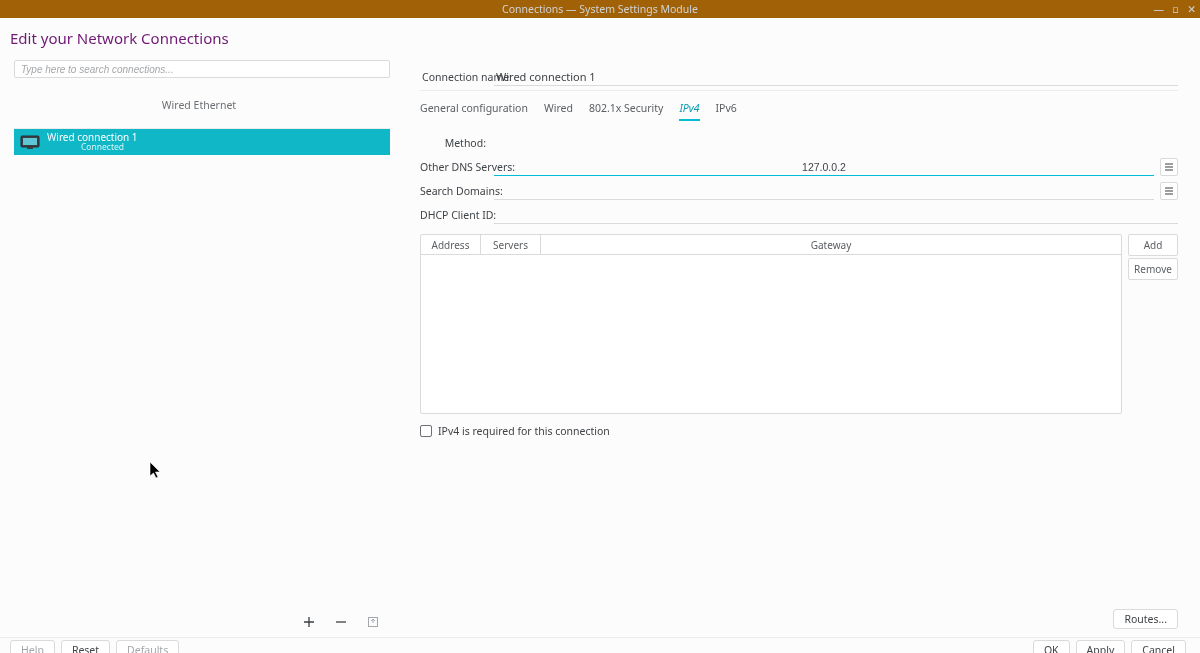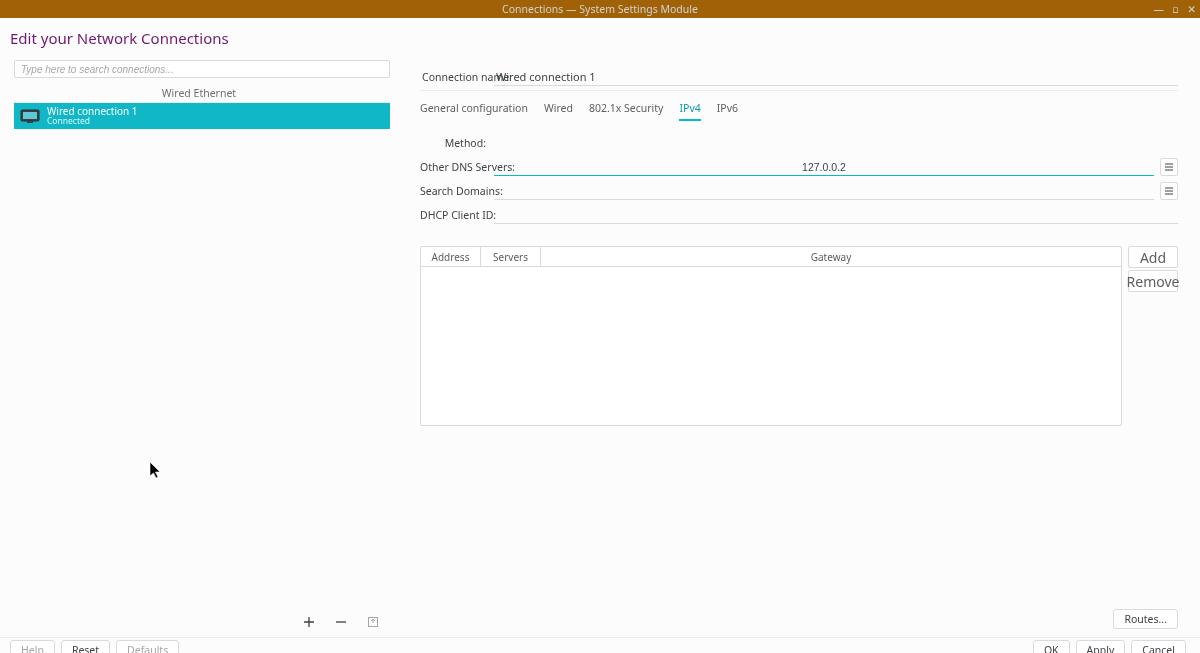--- a/index.html
+++ b/index.html
@@ -19,71 +19,71 @@
   .titlebar{height:var(--titlebar-h);background:#a16207;color:#cfd3d6;display:flex;align-items:center;justify-content:center;position:relative;font-size:10.5px;}
   .titlebar .wincontrols{position:absolute;right:4px;top:0;height:100%;display:flex;align-items:center;gap:8px;color:#cfd3d6;}
   .titlebar .wincontrols span{cursor:pointer;}
   
   .page-heading{padding:10px 10px 6px 10px;font-size:15px;color:#701a75;}
   
   .main{display:flex;height:calc(100% - var(--titlebar-h) - 32px - 24px);}
   .left{width:398px;display:flex;flex-direction:column;padding:0 0 0 0;}
   .right{flex:1;padding:0 22px 0 22px;display:flex;flex-direction:column;}
   
-  .search-wrap{margin:6px 8px 0 14px;border:1px solid var(--border);border-radius:2px;background:#fff;height:18px;display:flex;align-items:center;padding:8px 4px;}
+  .search-wrap{margin:6px 8px 12px 14px;border:1px solid var(--border);border-radius:2px;background:#fff;height:18px;display:flex;align-items:center;padding:8px 4px;}
   .search-wrap input{border:none;outline:none;width:100%;font-size:10px;color:#333;font-style:italic;}
   .search-wrap input::placeholder{color:#a4a7aa;font-style:italic;}
   
-  .group-header{text-align:center;color:#6c7074;font-size:10.5px;margin-top:8px;margin-bottom:2px;}
+  .group-header{text-align:center;color:#6c7074;font-size:10.5px;margin-top:8px;margin-bottom:16px;}
   
   .conn-list{margin:0 8px 0 14px;border-top:1px solid #ececec;}
   .conn-item{display:flex;align-items:center;height:26px;background:var(--selection);color:#fff;padding:0 4px;gap:6px;border:1px solid var(--selection);}
   .conn-icon{width:22px;height:20px;display:flex;align-items:center;justify-content:center;}
   .conn-icon svg{display:block;}
   .conn-texts{display:flex;flex-direction:column;line-height:10px;}
   .conn-name{font-size:10px;color:#fff;}
-  .conn-status{font-size:8.5px;color:#d8f5f8;}
+  .conn-status{font-size:8.5px;color:#d8f5f8;margin-left:34px;}
   .left-spacer{flex:1;}
   .list-toolbar{height:22px;display:flex;justify-content:flex-end;align-items:center;gap:18px;padding-right:18px;color:#3b3f42;}
   .list-toolbar .tb-btn{width:14px;height:14px;display:flex;align-items:center;justify-content:center;cursor:pointer;}
   
   .kv-row{display:flex;align-items:center;height:22px;}
   .kv-label{width:74px;text-align:right;padding-right:8px;color:#3f4347;font-size:10.5px;white-space:nowrap;}
   .conn-name-row{margin-top:12px;}
   .conn-name-row .kv-label{width:74px;text-align:left;padding-right:0;padding-left:2px;}
   .conn-name-row .kv-value{flex:1;border-bottom:1px solid var(--border);height:18px;display:flex;align-items:center;padding-left:2px;color:#3f4347;}
   hr.sep{border:none;border-top:1px solid #ececec;margin:2px 0 0 0;}
   
   .tabs{display:flex;gap:16px;margin-top:6px;border-bottom:1px solid transparent;}
   .tab{padding:4px 0 6px 0;color:#5c6064;font-size:10.5px;cursor:pointer;position:relative;}
-  .tab.active{color:#0a9cb0;}
+  .tab.active{color:#0a9cb0;font-style:italic;}
   .tab.active::after{content:"";position:absolute;left:0;right:0;bottom:0;height:2px;background:var(--accent);}
   
   .form-area{margin-top:10px;}
   .form-row{display:flex;align-items:center;height:22px;margin-bottom:2px;}
   .form-row .lbl{width:74px;text-align:right;padding-right:8px;color:#3f4347;font-size:10.5px;white-space:nowrap;}
   .form-row .ctrl{flex:1;display:flex;align-items:center;}
   .combo{flex:1;height:18px;border-bottom:1px solid var(--border);display:flex;align-items:center;justify-content:space-between;padding-left:2px;color:#3f4347;cursor:pointer;}
   .combo .chev{color:#6c7074;padding-right:4px;}
   .line-input{flex:1;height:18px;border:none;border-bottom:1px solid var(--border);outline:none;font-size:10.5px;padding-left:2px;color:#3f4347;background:transparent;}
   .line-input.focused{border-bottom:1.5px solid var(--accent);text-align:center;}
   .edit-btn{width:18px;height:18px;border:1px solid var(--border);border-radius:2px;margin-left:6px;display:flex;align-items:center;justify-content:center;cursor:pointer;background:#fff;}
   .edit-btn svg{display:block;}
   
-  .addr-wrap{display:flex;margin-top:20px;height:180px;}
+  .addr-wrap{display:flex;margin-top:8px;height:180px;}
   .addr-table{flex:1;border:1px solid var(--border);border-radius:2px;background:#fff;overflow:hidden;}
   .addr-head{display:flex;height:20px;border-bottom:1px solid var(--border);}
   .addr-head .col{display:flex;align-items:center;justify-content:center;font-size:10px;color:#5c6064;border-right:1px solid var(--border);}
   .addr-head .col:last-child{border-right:none;}
   .col-address{width:60px;}
   .col-netmask{width:60px;}
   .col-gateway{flex:1;}
   .addr-body{height:calc(100% - 20px);}
   .addr-sidebtns{width:50px;display:flex;flex-direction:column;margin-left:6px;}
-  .side-btn{height:22px;border:1px solid var(--border);border-radius:2px;background:#fff;display:flex;align-items:center;justify-content:center;color:#5c6064;font-size:14px;cursor:pointer;margin-bottom:2px;}
+  .side-btn{height:22px;border:1px solid var(--border);border-radius:2px;background:#fff;display:flex;align-items:center;justify-content:center;color:#5c6064;font-size:10px;cursor:pointer;margin-bottom:2px;}
   
   .check-row{display:flex;align-items:center;margin-top:10px;gap:6px;}
   .chkbox{width:12px;height:12px;border:1.5px solid #6c7074;border-radius:2px;background:#fff;cursor:pointer;}
   .check-label{font-size:10.5px;color:#3f4347;}
   
   .right-spacer{flex:1;}
   .routes-row{display:flex;justify-content:flex-end;margin-bottom:4px;}
   .btn{height:20px;border:1px solid var(--border);border-radius:3px;background:#fff;padding:0 10px;display:flex;align-items:center;font-size:10.5px;color:#3f4347;cursor:pointer;}
   .btn.muted{color:#a4a7aa;}
   
@@ -210,20 +210,24 @@
             <div class="col col-gateway">Gateway</div>
           </div>
           <div class="addr-body"></div>
         </div>
         <div class="addr-sidebtns">
           <div class="side-btn">Add</div>
           <div class="side-btn">Remove</div>
         </div>
       </div>
 
+      <div class="check-row">
+        <span class="chkbox"></span>
+        <span class="check-label">IPv4 is required for this connection</span>
+      </div>
     </div>
 
     <div class="right-spacer"></div>
     <div class="routes-row">
       <div class="btn">Routes...</div>
     </div>
   </div>
 </div>
 
 <div class="footer">

